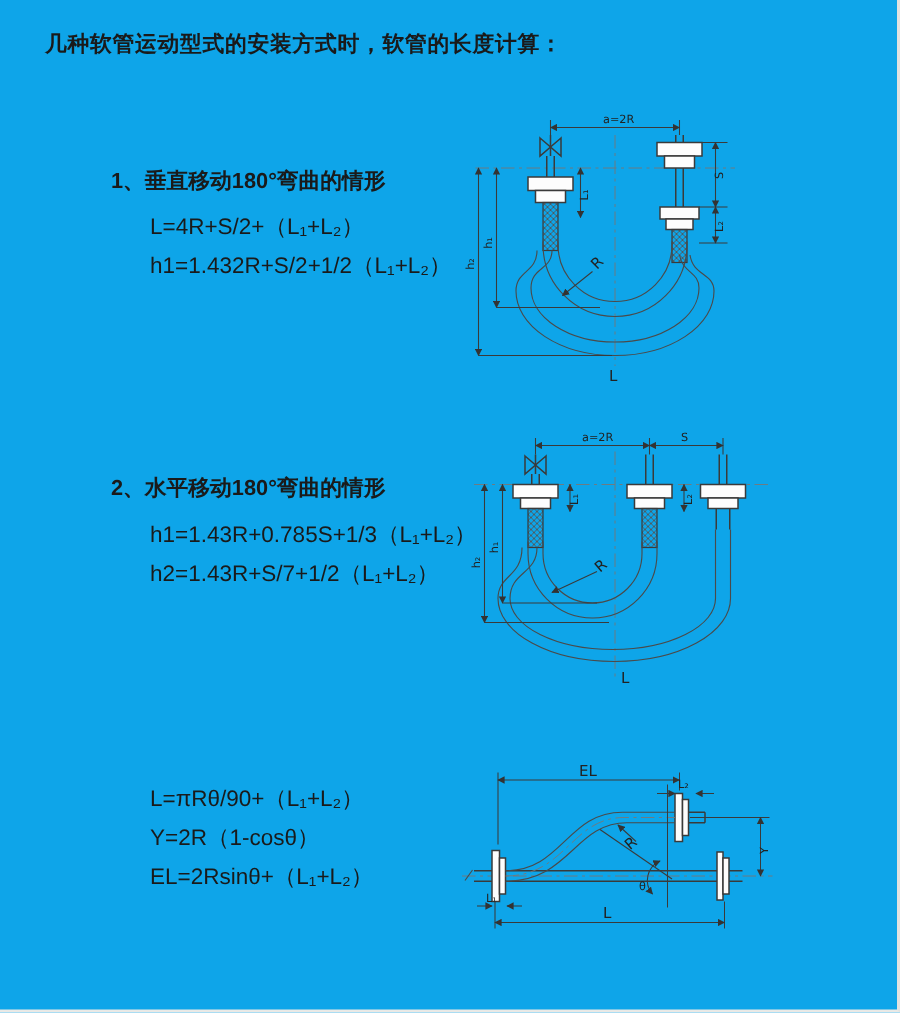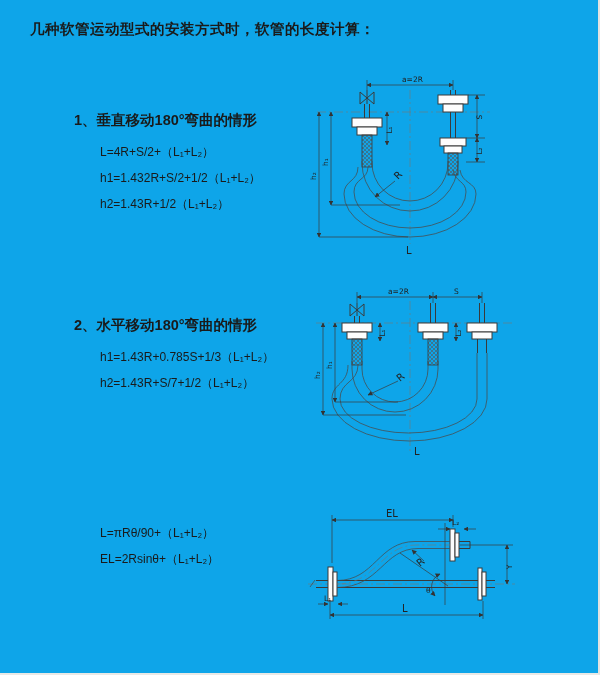--- a/index.html
+++ b/index.html
@@ -7,21 +7,21 @@
     position:relative;width:600px;height:675px;background:#0ea5e9;
     font-family:"Liberation Sans",sans-serif;color:#1a1a1a;overflow:hidden;
     border-right:2px solid #e3e3e0;border-bottom:2px solid #e9e9e6;box-sizing:border-box;
   }
   .title{
     position:absolute;left:30px;top:20px;font-size:14.5px;font-weight:700;
     letter-spacing:0.5px;white-space:nowrap;
   }
   .sec{position:absolute;left:42px;margin-left:32px;}
   .sec .heading{font-size:14.5px;font-weight:700;margin-bottom:9px;white-space:nowrap;}
-  .sec .formula{font-size:12px;font-weight:500;padding-left:26px;line-height:26px;white-space:nowrap;}
+  .sec .formula{font-size:15px;font-weight:500;padding-left:26px;line-height:26px;white-space:nowrap;}
   .diag{position:absolute;}
   
   .pipe{stroke:#3a3a3a;stroke-width:1;fill:none;}
   .thin{stroke:#4a4a4a;stroke-width:0.75;fill:none;}
   .dim{stroke:#3a3a3a;stroke-width:0.7;fill:none;}
   .cl{stroke:#777;stroke-width:0.6;fill:none;stroke-dasharray:9 3 2 3;}
   .fit{fill:#fdfdfd;stroke:#3a3a3a;stroke-width:1;}
   .braid{stroke:#3a3a3a;stroke-width:0.8;}
   .dlabel{font-family:"DejaVu Sans",sans-serif;font-size:7.5px;fill:#222;}
   .dlabel.big{font-size:10px;}
@@ -31,31 +31,31 @@
 <body>
 
 <div class="page">
 
   <div class="title">几种软管运动型式的安装方式时，软管的长度计算：</div>
 
   <div class="sec" style="top:111px;">
     <div class="heading">1、垂直移动180°弯曲的情形</div>
     <div class="formula">L=4R+S/2+（L₁+L₂）</div>
     <div class="formula">h1=1.432R+S/2+1/2（L₁+L₂）</div>
-    <div class="formula">h2=1.43R+1/2（L₁+L₂）</div>
   </div>
 
   <div class="sec" style="top:316px;">
     <div class="heading">2、水平移动180°弯曲的情形</div>
     <div class="formula">h1=1.43R+0.785S+1/3（L₁+L₂）</div>
     <div class="formula">h2=1.43R+S/7+1/2（L₁+L₂）</div>
   </div>
 
   <div class="sec" style="top:520px;">
     <div class="formula">L=πRθ/90+（L₁+L₂）</div>
+    <div class="formula">Y=2R（1-cosθ）</div>
     <div class="formula">EL=2Rsinθ+（L₁+L₂）</div>
   </div>
 
   <svg class="diag" style="left:305px;top:66px;" width="280" height="200" viewBox="0 0 280 200">
     <defs>
       <marker id="ar1" viewBox="0 0 10 10" refX="9" refY="5" markerWidth="7" markerHeight="7" orient="auto-start-reverse">
         <path d="M0,0 L10,5 L0,10 z" fill="#333"></path>
       </marker>
       <pattern id="braid1" width="4" height="4" patternUnits="userSpaceOnUse">
         <path d="M0,4 L4,0 M0,0 L4,4" stroke="#555" stroke-width="0.6"></path>

